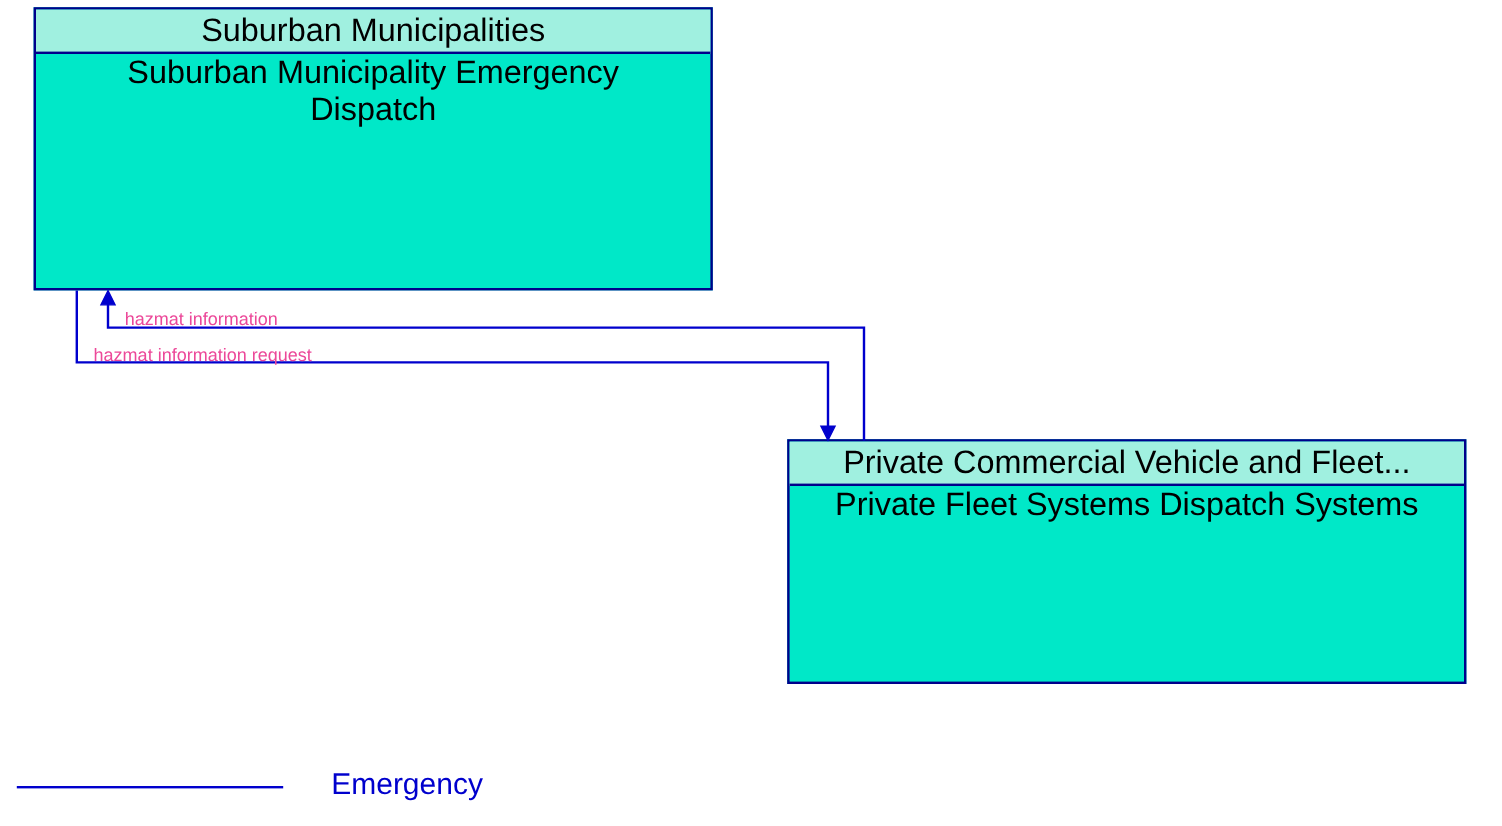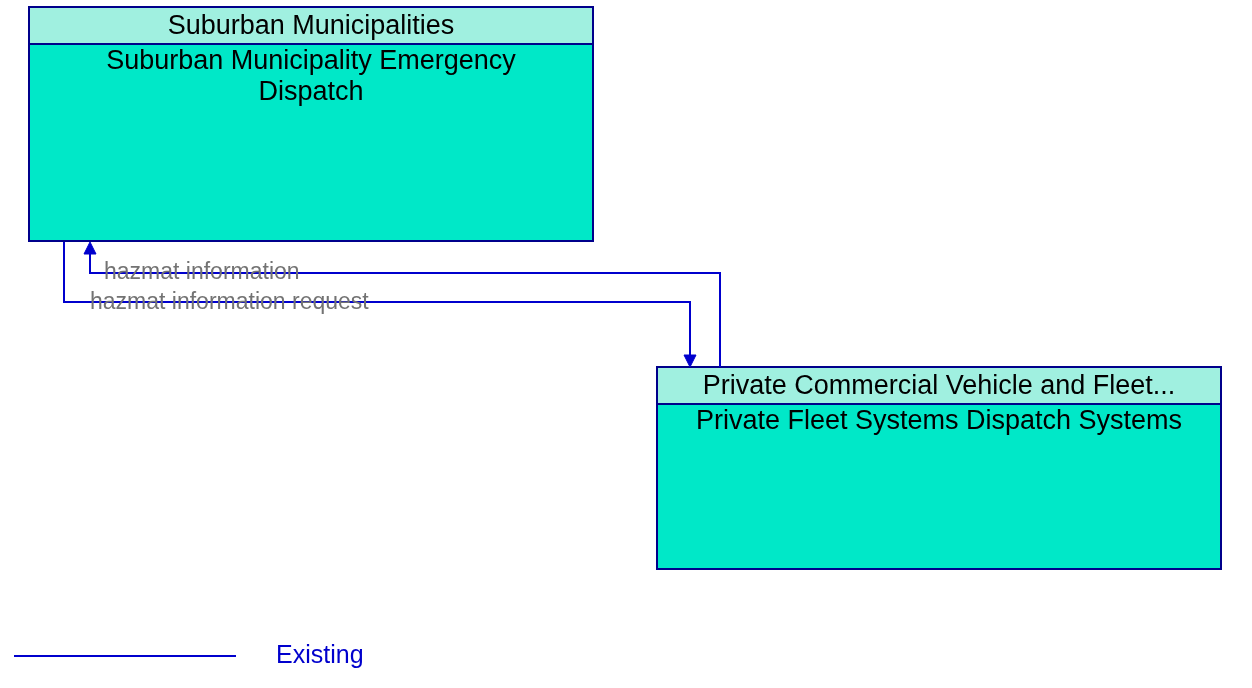--- a/index.html
+++ b/index.html
@@ -34,22 +34,22 @@
     overflow: hidden;
   }
   .entity-body {
     text-align: center;
     font-size: 27px;
     color: #000;
     padding: 0 20px 0 20px;
   }
   .flow-label {
     position: absolute;
-    color: #737373;
-    font-size: 23px;
+    color: #ec4899;
+    font-size: 15px;
     white-space: nowrap;
   }
   .legend-line {
     position: absolute;
     height: 0;
     border-top: 2px solid #0000cd;
   }
   .legend-text {
     position: absolute;
     color: #0000cd;
@@ -92,18 +92,18 @@
   <svg class="arrows">
 
     <path class="arrow-path" d="M 720 367 L 720 273 L 90 273 L 90 248"></path>
     <polygon class="arrow-head" points="90,242 84,254 96,254"></polygon>
 
     <path class="arrow-path" d="M 64 242 L 64 302 L 690 302 L 690 361"></path>
     <polygon class="arrow-head" points="690,367 684,355 696,355"></polygon>
   </svg>
 
   <div class="flow-label" style="left:104px; top:258px;">hazmat information</div>
-  <div class="flow-label" style="left:90px; top:288px;">hazmat information request</div>
+  <div class="flow-label" style="left:78px; top:288px;">hazmat information request</div>
 
   <div class="legend-line" style="left:14px; top:655px; width:222px;"></div>
-  <div class="legend-text" style="left:276px; top:640px;">Existing</div>
+  <div class="legend-text" style="left:276px; top:640px;">Emergency</div>
 
 </div>
 
 </body></html>

